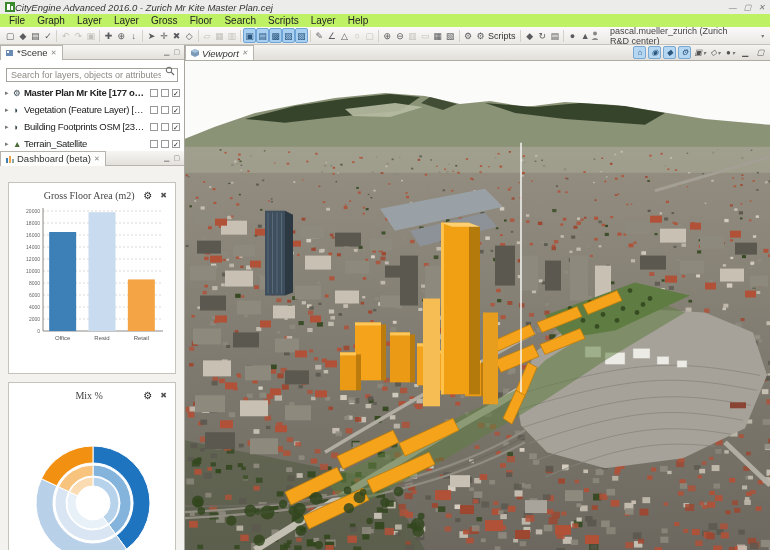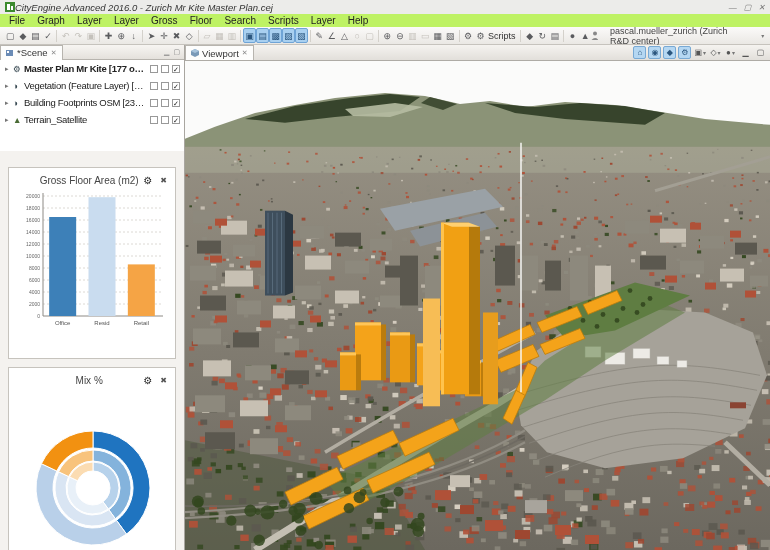--- a/index.html
+++ b/index.html
@@ -37,27 +37,27 @@
   .tree-chevron { width:8px; color:#777; font-size:7px; flex:0 0 8px; }
   .tree-glyph { width:11px; font-size:8.5px; color:#35464f; flex:0 0 11px; }
   .tree-label { white-space:nowrap; overflow:hidden; text-overflow:ellipsis; flex:1; letter-spacing:-0.3px; }
   .tree-label.bold { font-weight:bold; }
   .tree-checks { display:flex; gap:3px; margin-left:3px; }
   .cb { width:8px; height:8px; border:1px solid #999; background:#fff; font-size:7px; line-height:7px; text-align:center; color:#222; }
 
   .dashboard-panel { flex:1; display:flex; flex-direction:column; min-height:0; background:#f4f2ef; }
   .dash-body { flex:1; overflow:hidden; padding-top:16px; }
   .card { margin:0 8px 8px; background:#fff; border:1px solid #c6c3bd; }
-  .card-head { display:flex; align-items:center; padding:7px 8px 2px 8px; font-size:10px; color:#444; }
+  .card-head { display:flex; align-items:center; padding:7px 8px 2px 8px; font-size:10px; color:#444;font-family:Liberation Serif, serif; }
   .card-title { flex:1; text-align:center; padding-left:18px; }
   .card-gear { font-size:10px; color:#222; margin-right:8px; }
   .card-close { font-size:8px; color:#555; }
 
   
-  .vp-col { flex:1; display:flex; flex-direction:column; min-width:0; background:#404040; }
+  .vp-col { flex:1; display:flex; flex-direction:column; min-width:0; background:#404040;font-style:italic; }
   .vp-tabbar { height:16px; flex:0 0 16px; background:linear-gradient(#f5f3f0,#e2dfda); border-bottom:1px solid #aeaba5; display:flex; align-items:center; font-size:9.5px; color:#333; }
   .vp-icons { margin-left:auto; display:flex; align-items:center; gap:2px; padding-right:3px; }
   .vp-icon { height:13px; min-width:13px; display:flex; align-items:center; justify-content:center; font-size:8px; color:#555; border-radius:2px; padding:0 1px; }
   .vp-icon.hl { background:#b5d7f2; border:1px solid #78a9d4; color:#2b567e; }
   .vp-caret { font-size:6px; color:#777; margin-left:1px; }
   .vp-scene { flex:1; position:relative; min-height:0; }
   .vp-scene svg { position:absolute; inset:0; width:100%; height:100%; display:block; }
 </style>
 </head>
 <body>
@@ -165,20 +165,27 @@
                 <rect x="1" y="2" width="2" height="2" fill="#fff"></rect>
               </svg>
             <span>*Scene</span>
             <span class="tab-close">✕</span>
           </div>
           <span class="panel-hd-icons">
             <span>▁</span>
             <span>▢</span>
           </span>
         </div>
+        <div class="search-wrap">
+          <input class="search-input" placeholder="Search for layers, objects or attributes" style="">
+          <svg class="search-icon-svg" width="10" height="10">
+            <circle cx="4" cy="4" r="2.8" fill="none" stroke="#666" stroke-width="1"></circle>
+              <line x1="6.2" y1="6.2" x2="9" y2="9" stroke="#666" stroke-width="1.2"></line>
+          </svg>
+        </div>
         <div class="tree" id="scene-tree">
             <div class="tree-row">
               <span class="tree-chevron">▸</span>
               <span class="tree-glyph">⚙</span>
               <span class="tree-label bold">Master Plan Mr Kite [177 objects, 1 selected]</span>
               <span class="tree-checks">
                 <span class="cb"></span>
                 <span class="cb"></span>
                 <span class="cb">✓</span>
               </span>
@@ -210,20 +217,35 @@
               <span class="tree-checks">
                 <span class="cb"></span>
                 <span class="cb"></span>
                 <span class="cb">✓</span>
               </span>
             </div>
           </div>
       </div>
 
       <div class="dashboard-panel">
+        <div class="panel-tabbar">
+          <div class="panel-tab">
+            <svg width="8" height="8">
+                <rect x="0" y="3" width="2" height="5" fill="#3d80b8"></rect>
+                <rect x="3" y="1" width="2" height="7" fill="#f5a445"></rect>
+                <rect x="6" y="4" width="2" height="4" fill="#8aa"></rect>
+              </svg>
+            <span>Dashboard (beta)</span>
+            <span class="tab-close">✕</span>
+          </div>
+          <span class="panel-hd-icons">
+            <span>▁</span>
+            <span>▢</span>
+          </span>
+        </div>
         <div class="dash-body">
           <div class="card" style="height:192px;">
             <div class="card-head">
               <span class="card-title">Gross Floor Area (m2)</span>
               <span class="card-gear">⚙</span>
               <span class="card-close">✖</span>
             </div>
             <svg id="bar-chart" width="162" height="158" style="display:block;margin:0 auto;">
                 <text x="29" y="129.8" text-anchor="end" font-size="5" fill="#666" font-family="Liberation Sans, sans-serif">0</text>
                 <line x1="32" y1="116" x2="150" y2="116" stroke="#dcd9d4" stroke-width="1" stroke-dasharray="2,2"></line>

